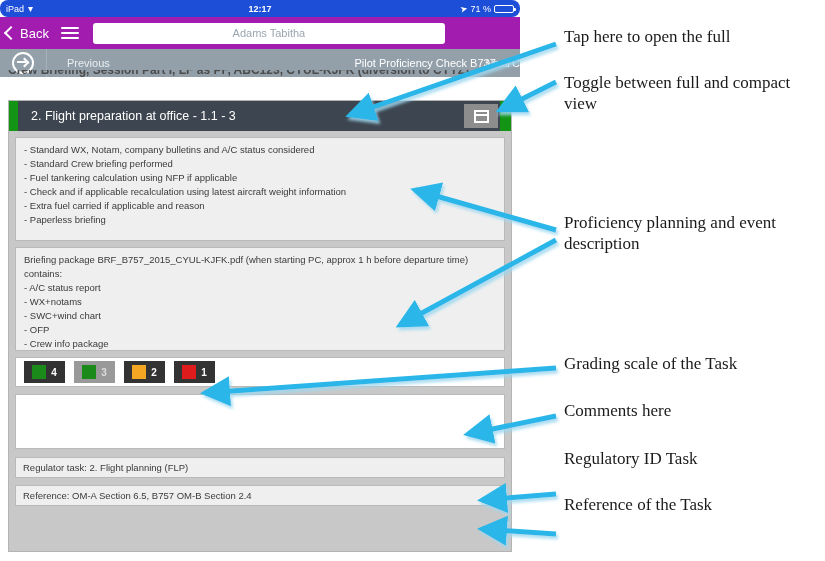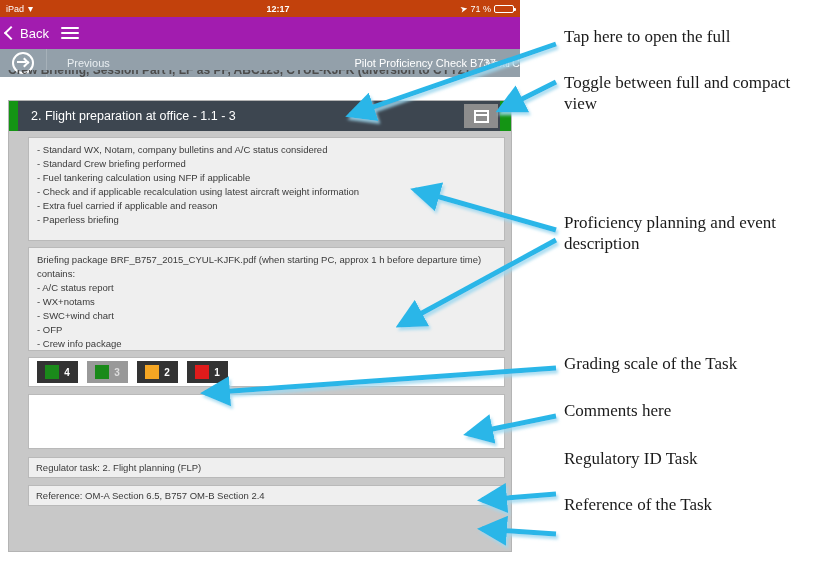--- a/index.html
+++ b/index.html
@@ -13,27 +13,27 @@
 
   
   #ipad-panel{
     position:absolute;left:0;top:0;width:520px;height:561px;
     background:#ffffff;
   }
 
   
   .status-bar{
     position:absolute;left:0;top:0;width:520px;height:17px;
-    background:#c2410c;
+    background:#1d4ed8;
     color:#ffffff;
     font-size:9px;
-    display:flex;align-items:center;
+    display:flex;align-items:center;border-radius:8px;
   }
   .status-left{position:absolute;left:6px;display:flex;align-items:center;gap:4px;}
-  .status-center{position:absolute;left:0;width:520px;text-align:center;font-weight:bold;font-size:9px;padding-left:18px;}
+  .status-center{position:absolute;left:0;width:520px;text-align:center;font-weight:bold;font-size:9px;}
   .status-right{position:absolute;right:6px;display:flex;align-items:center;gap:3px;font-size:9px;}
   .wifi-glyph{font-size:10px;line-height:1;}
   .loc-glyph{font-size:9px;transform:rotate(-12deg);display:inline-block;}
   .batt{
     width:20px;height:8px;border:1px solid #ffffff;border-radius:2px;
     position:relative;display:inline-block;padding:1px;box-sizing:border-box;
   }
   .batt::after{
     content:"";position:absolute;right:-3px;top:2px;width:2px;height:3px;
     background:#ffffff;border-radius:0 1px 1px 0;
@@ -110,21 +110,21 @@
   .hdr-title{
     margin-left:22px;color:#ffffff;font-size:12.5px;font-weight:normal;
   }
   .toggle-btn{
     position:absolute;right:13px;top:3px;width:34px;height:24px;background:#8d8d8d;
     display:flex;align-items:center;justify-content:center;cursor:pointer;
   }
   .toggle-ico{width:15px;height:13px;border:2px solid #ffffff;box-sizing:border-box;position:relative;}
   .toggle-ico::after{content:"";position:absolute;left:0;top:2px;width:100%;height:2px;background:#ffffff;}
 
-  .card-body{padding:6px 6px 2px 6px;margin-left:13px;}
+  .card-body{padding:6px 6px 2px 6px;}
 
   .panel{
     background:#efefef;border:1px solid #b9b9b9;box-sizing:border-box;
     font-size:9.5px;color:#3a3a3a;line-height:14px;padding:5px 8px;
   }
   .panel.objective{height:104px;margin-bottom:6px;}
   .panel.description{height:104px;margin-bottom:6px;}
 
   .grade-strip{
     background:#ffffff;border:1px solid #b9b9b9;box-sizing:border-box;
@@ -175,20 +175,23 @@
 
   <div class="top-bar">
     <div class="back-btn">
       <span class="chev-left"></span>
       <span>Back</span>
     </div>
     <div class="hamburger">
       <span></span>
         <span></span>
         <span></span>
+    </div>
+    <div class="search-field">
+      <span>Adams Tabitha</span>
     </div>
   </div>
 
   <div class="nav-bar">
     <div class="circ-arrow"></div>
     <div class="nav-div"></div>
     <div class="nav-prev">Previous</div>
     <div class="nav-title">Pilot Proficiency Check B737 - TC</div>
     <div class="nav-next">Next</div>
   </div>

